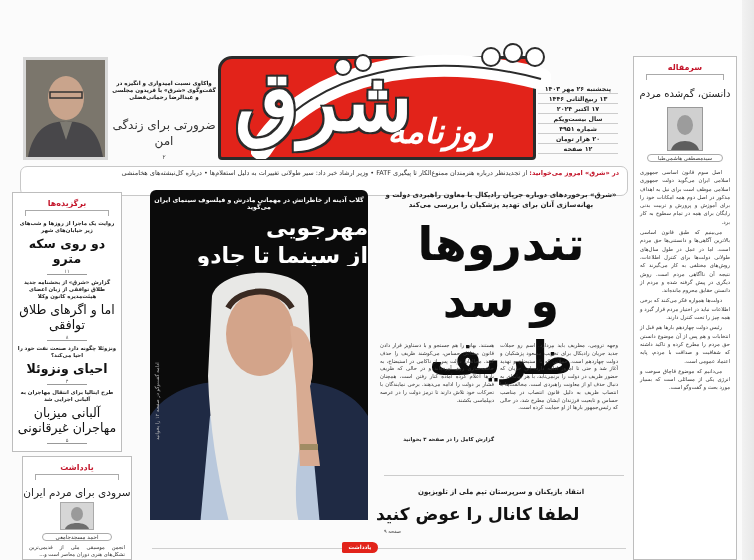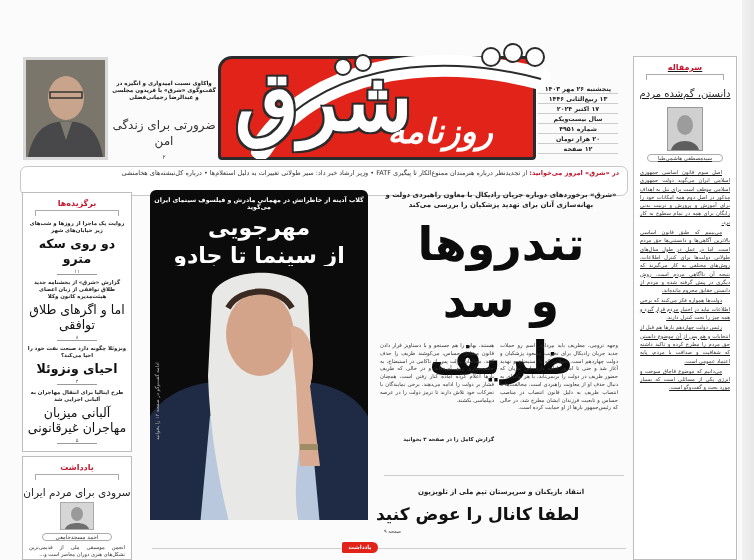--- a/index.html
+++ b/index.html
@@ -48,21 +48,21 @@
   #ticker {
     position: absolute; left: 20px; top: 166px; width: 608px; height: 30px;
     border: 1px solid #c8c8c8; border-radius: 7px; background: #fff;
     direction: rtl; font-size: 6.5px; line-height: 12px; padding: 0 8px; white-space: nowrap; overflow: hidden;
   }
   #ticker-lead { color: #c3152a; font-weight: bold; }
   #ticker-text { color: #333; }
 
   
   .box { position: absolute; border: 1px solid #bdbdbd; background: #fff; }
-  #highlights-box { left: 22px; top: 192px; width: 110px; height: 260px; }
+  #highlights-box { left: 12px; top: 192px; width: 110px; height: 260px; }
   #memo-box { left: 22px; top: 456px; width: 110px; height: 104px; }
   .section-label {
     direction: rtl; text-align: center; color: #c3152a; font-size: 8px; font-weight: bold;
     margin-top: 6px;
   }
   .section-rule { height: 6px; margin: 2px 12px 0; border-top: 1px solid #aaa; border-left: 1px solid #aaa; border-right: 1px solid #aaa; }
   .hl-item { direction: rtl; text-align: center; padding: 0 4px; }
   .hl-kicker { font-size: 5.4px; line-height: 7px; font-weight: bold; color: #222; margin-top: 4px; }
   .hl-title { font-size: 12.5px; line-height: 15px; font-weight: bold; color: #111; margin-top: 2px; }
   .hl-title.light { font-weight: normal; }
@@ -72,21 +72,21 @@
   #memo-photo { width: 34px; height: 28px; margin: 4px auto 0; background: #d6d6d6; border: 1px solid #aaa; }
   #memo-author { direction: rtl; text-align: center; font-size: 5.6px; margin: 3px auto 0; width: 70px; border: 1px solid #aaa; border-radius: 4px; color: #333; }
   #memo-body { direction: rtl; text-align: justify; font-size: 5.2px; line-height: 7px; padding: 3px 6px; color: #333; }
 
   
   #feature {
     position: absolute; left: 150px; top: 190px; width: 218px; height: 330px;
     background: #0b0b0b; border-radius: 6px 6px 0 0; overflow: hidden;
   }
   #feature-kicker { direction: rtl; text-align: center; color: #fff; font-size: 6.3px; font-weight: bold; margin-top: 6px; }
-  #feature-title { direction: rtl; text-align: center; color: #fff; font-size: 22px; line-height: 28px; font-weight: bold; margin-top: 4px; }
+  #feature-title { direction: rtl; text-align: right; color: #fff; font-size: 22px; line-height: 28px; font-weight: bold; margin-top: 4px; }
   #feature-credit {
     position: absolute; left: 4px; top: 250px; transform: rotate(-90deg); transform-origin: left top;
     color: #bbb; font-size: 5px; white-space: nowrap; direction: rtl;
   }
 
   
   #main-kicker { position: absolute; left: 376px; top: 190px; width: 250px; direction: rtl; text-align: center; font-size: 7px; line-height: 10px; font-weight: bold; color: #222; }
   #main-headline {
     position: absolute; left: 376px; top: 216px; width: 250px; direction: rtl; text-align: center;
     font-size: 46px; line-height: 57px; font-weight: bold; color: #0c0c0c; letter-spacing: -1px;
@@ -101,21 +101,21 @@
   #story2-title { position: absolute; left: 376px; top: 504px; width: 250px; direction: rtl; text-align: left; font-size: 17px; font-weight: bold; color: #111; }
   #story2-page { position: absolute; left: 384px; top: 528px; font-size: 5px; color: #444; direction: rtl; }
 
   #memo-tab {
     position: absolute; left: 342px; top: 542px; width: 36px; height: 11px; background: #e2231a;
     border-radius: 2px 6px 6px 2px; color: #fff; font-size: 5.5px; line-height: 11px; text-align: center; direction: rtl; font-weight: bold;
   }
   #bottom-rule { position: absolute; left: 152px; top: 548px; width: 474px; border-top: 1px solid #cfcfcf; }
 
   
-  #editorial-box { left: 633px; top: 56px; width: 104px; height: 504px; text-decoration: underline; }
+  #editorial-box { left: 633px; top: 56px; width: 104px; height: 504px; }
   #editorial-title { direction: rtl; text-align: center; font-size: 10px; margin-top: 8px; color: #222; }
   #editorial-photo { width: 36px; height: 44px; margin: 8px auto 0; background: #c9c9c9; border: 1px solid #999; }
   #editorial-author { direction: rtl; text-align: center; font-size: 5.4px; margin: 3px auto 0; width: 76px; border: 1px solid #aaa; border-radius: 4px; color: #333; }
   #editorial-body { direction: rtl; text-align: justify; font-size: 5.3px; line-height: 8.3px; padding: 6px 6px 0; color: #333; height: 348px; overflow: hidden; }
   #editorial-body p { text-indent: 8px; margin-bottom: 2px; }
 
   #page-edge { position: absolute; left: 742px; top: 0; width: 12px; height: 560px; background: linear-gradient(to right, #f2f2f2, #e8e8e8); }
 </style>
 </head>
 <body>

